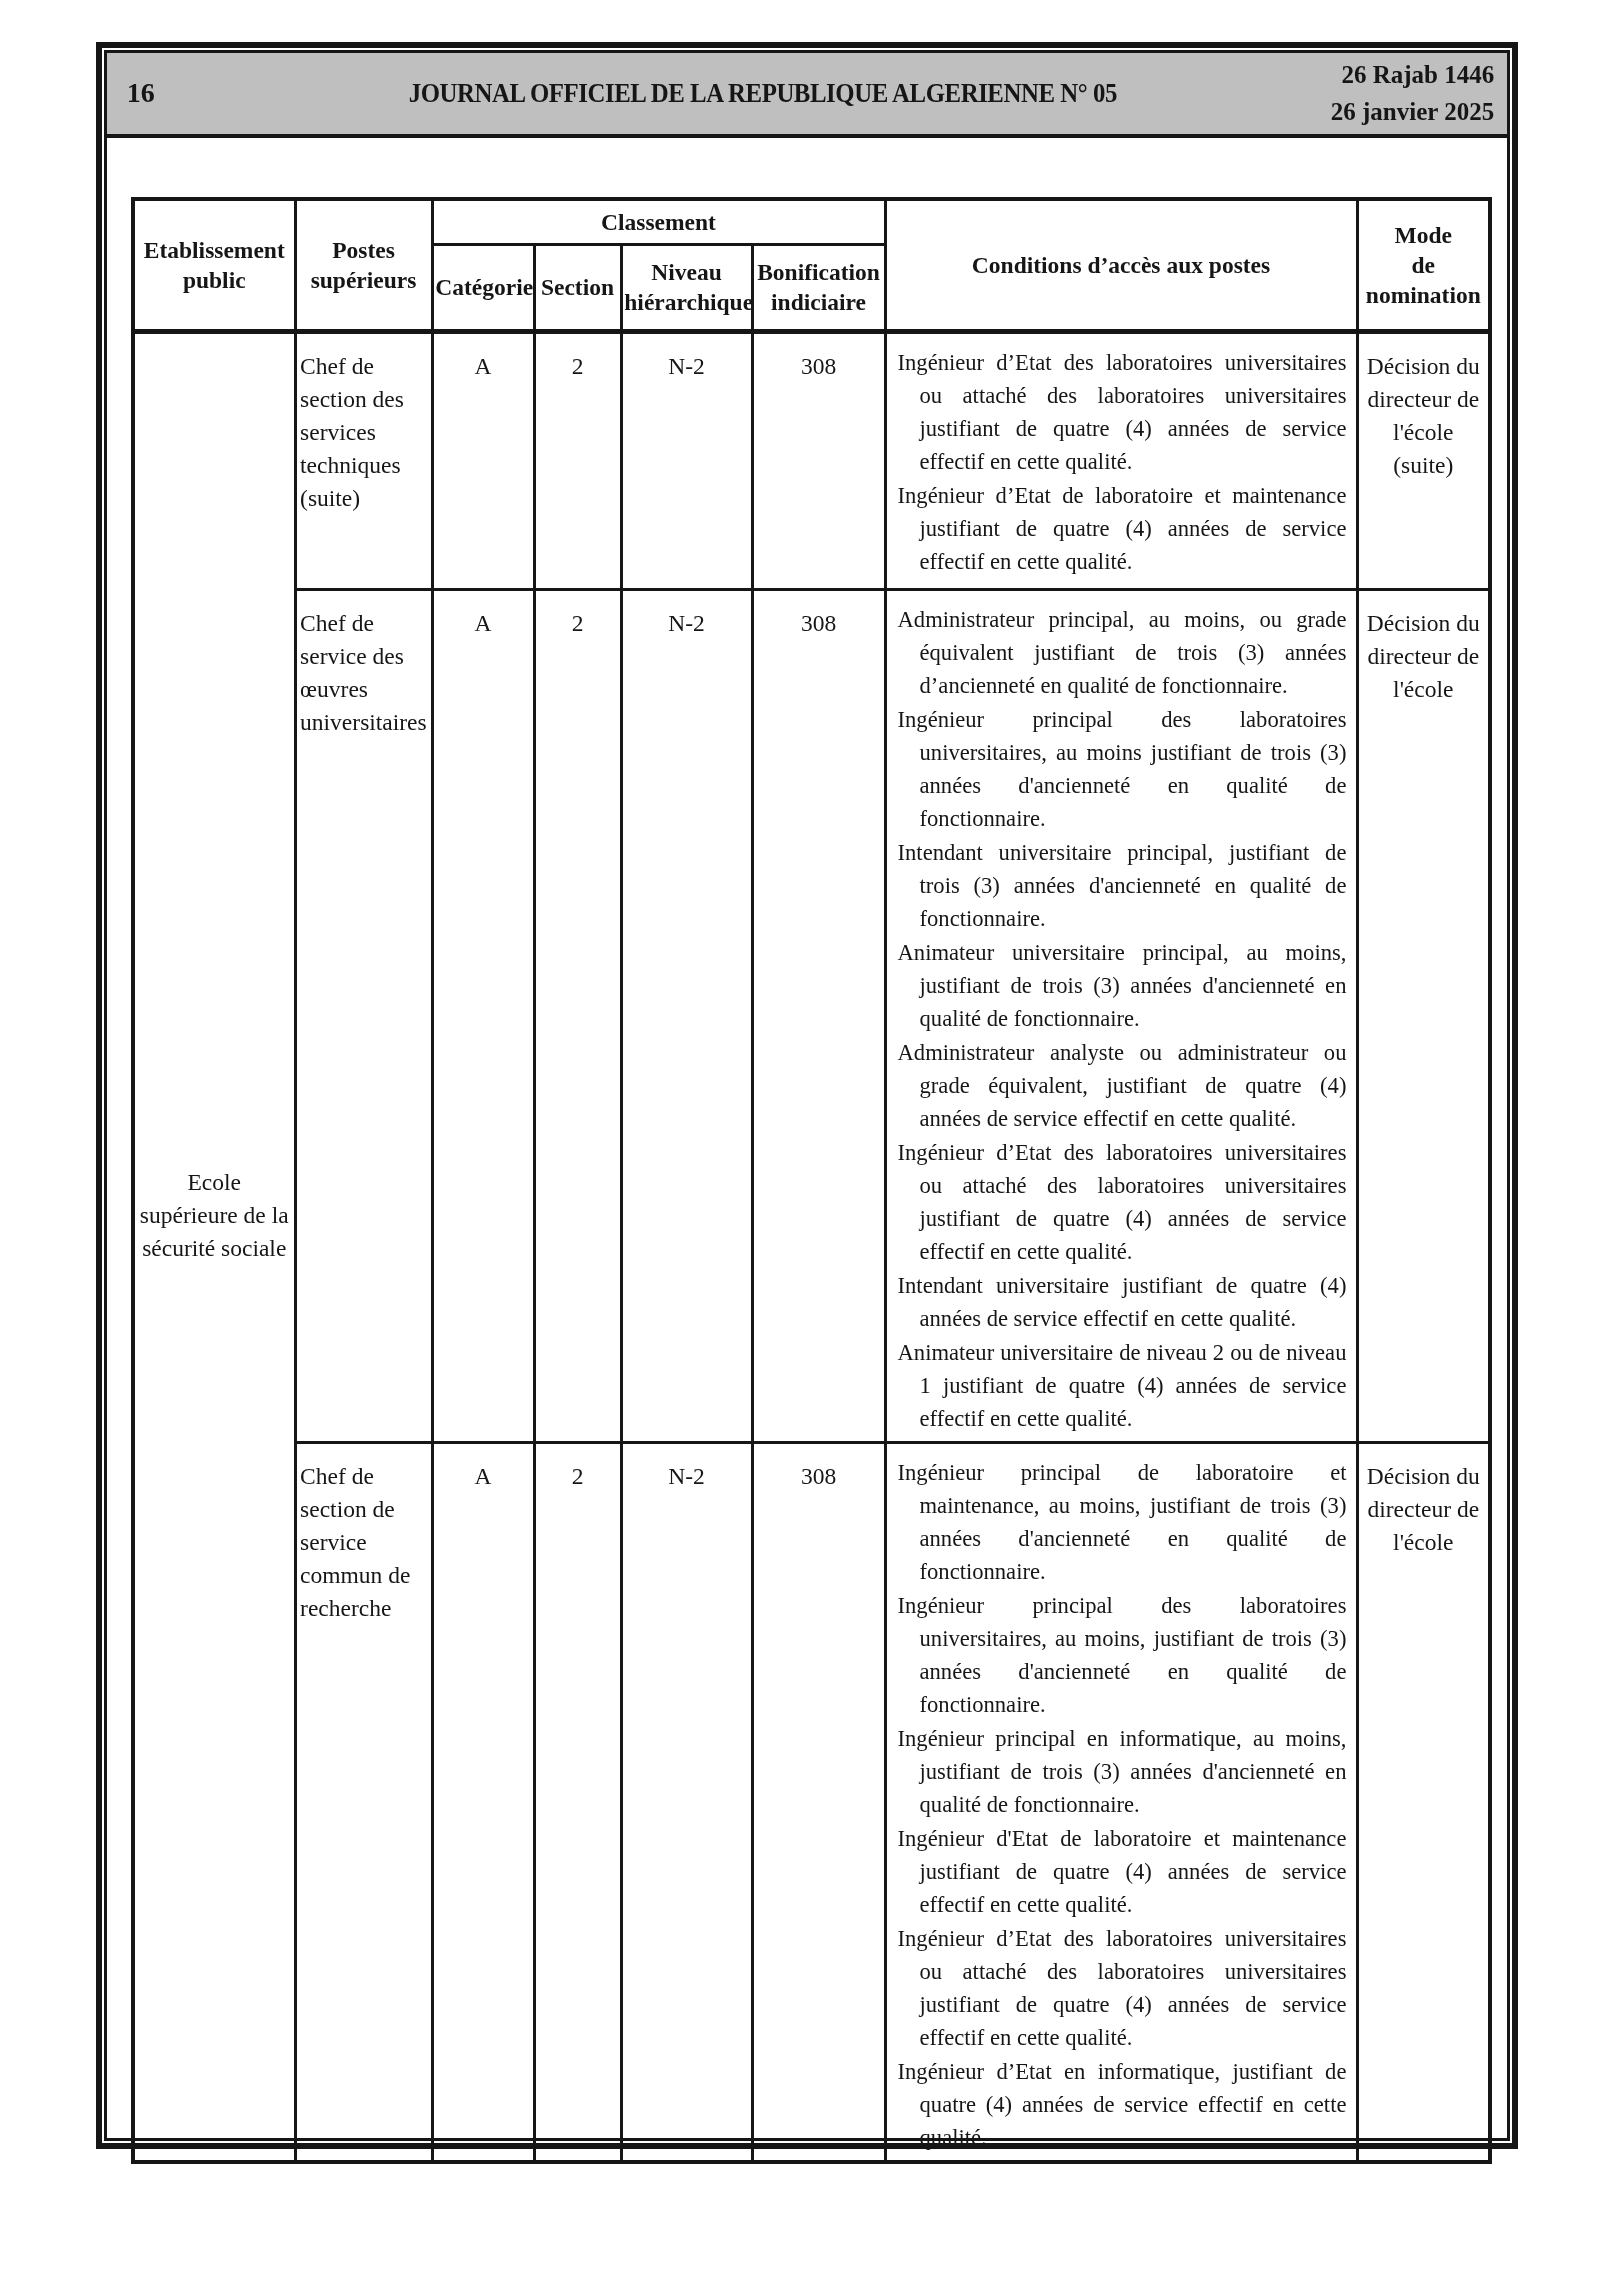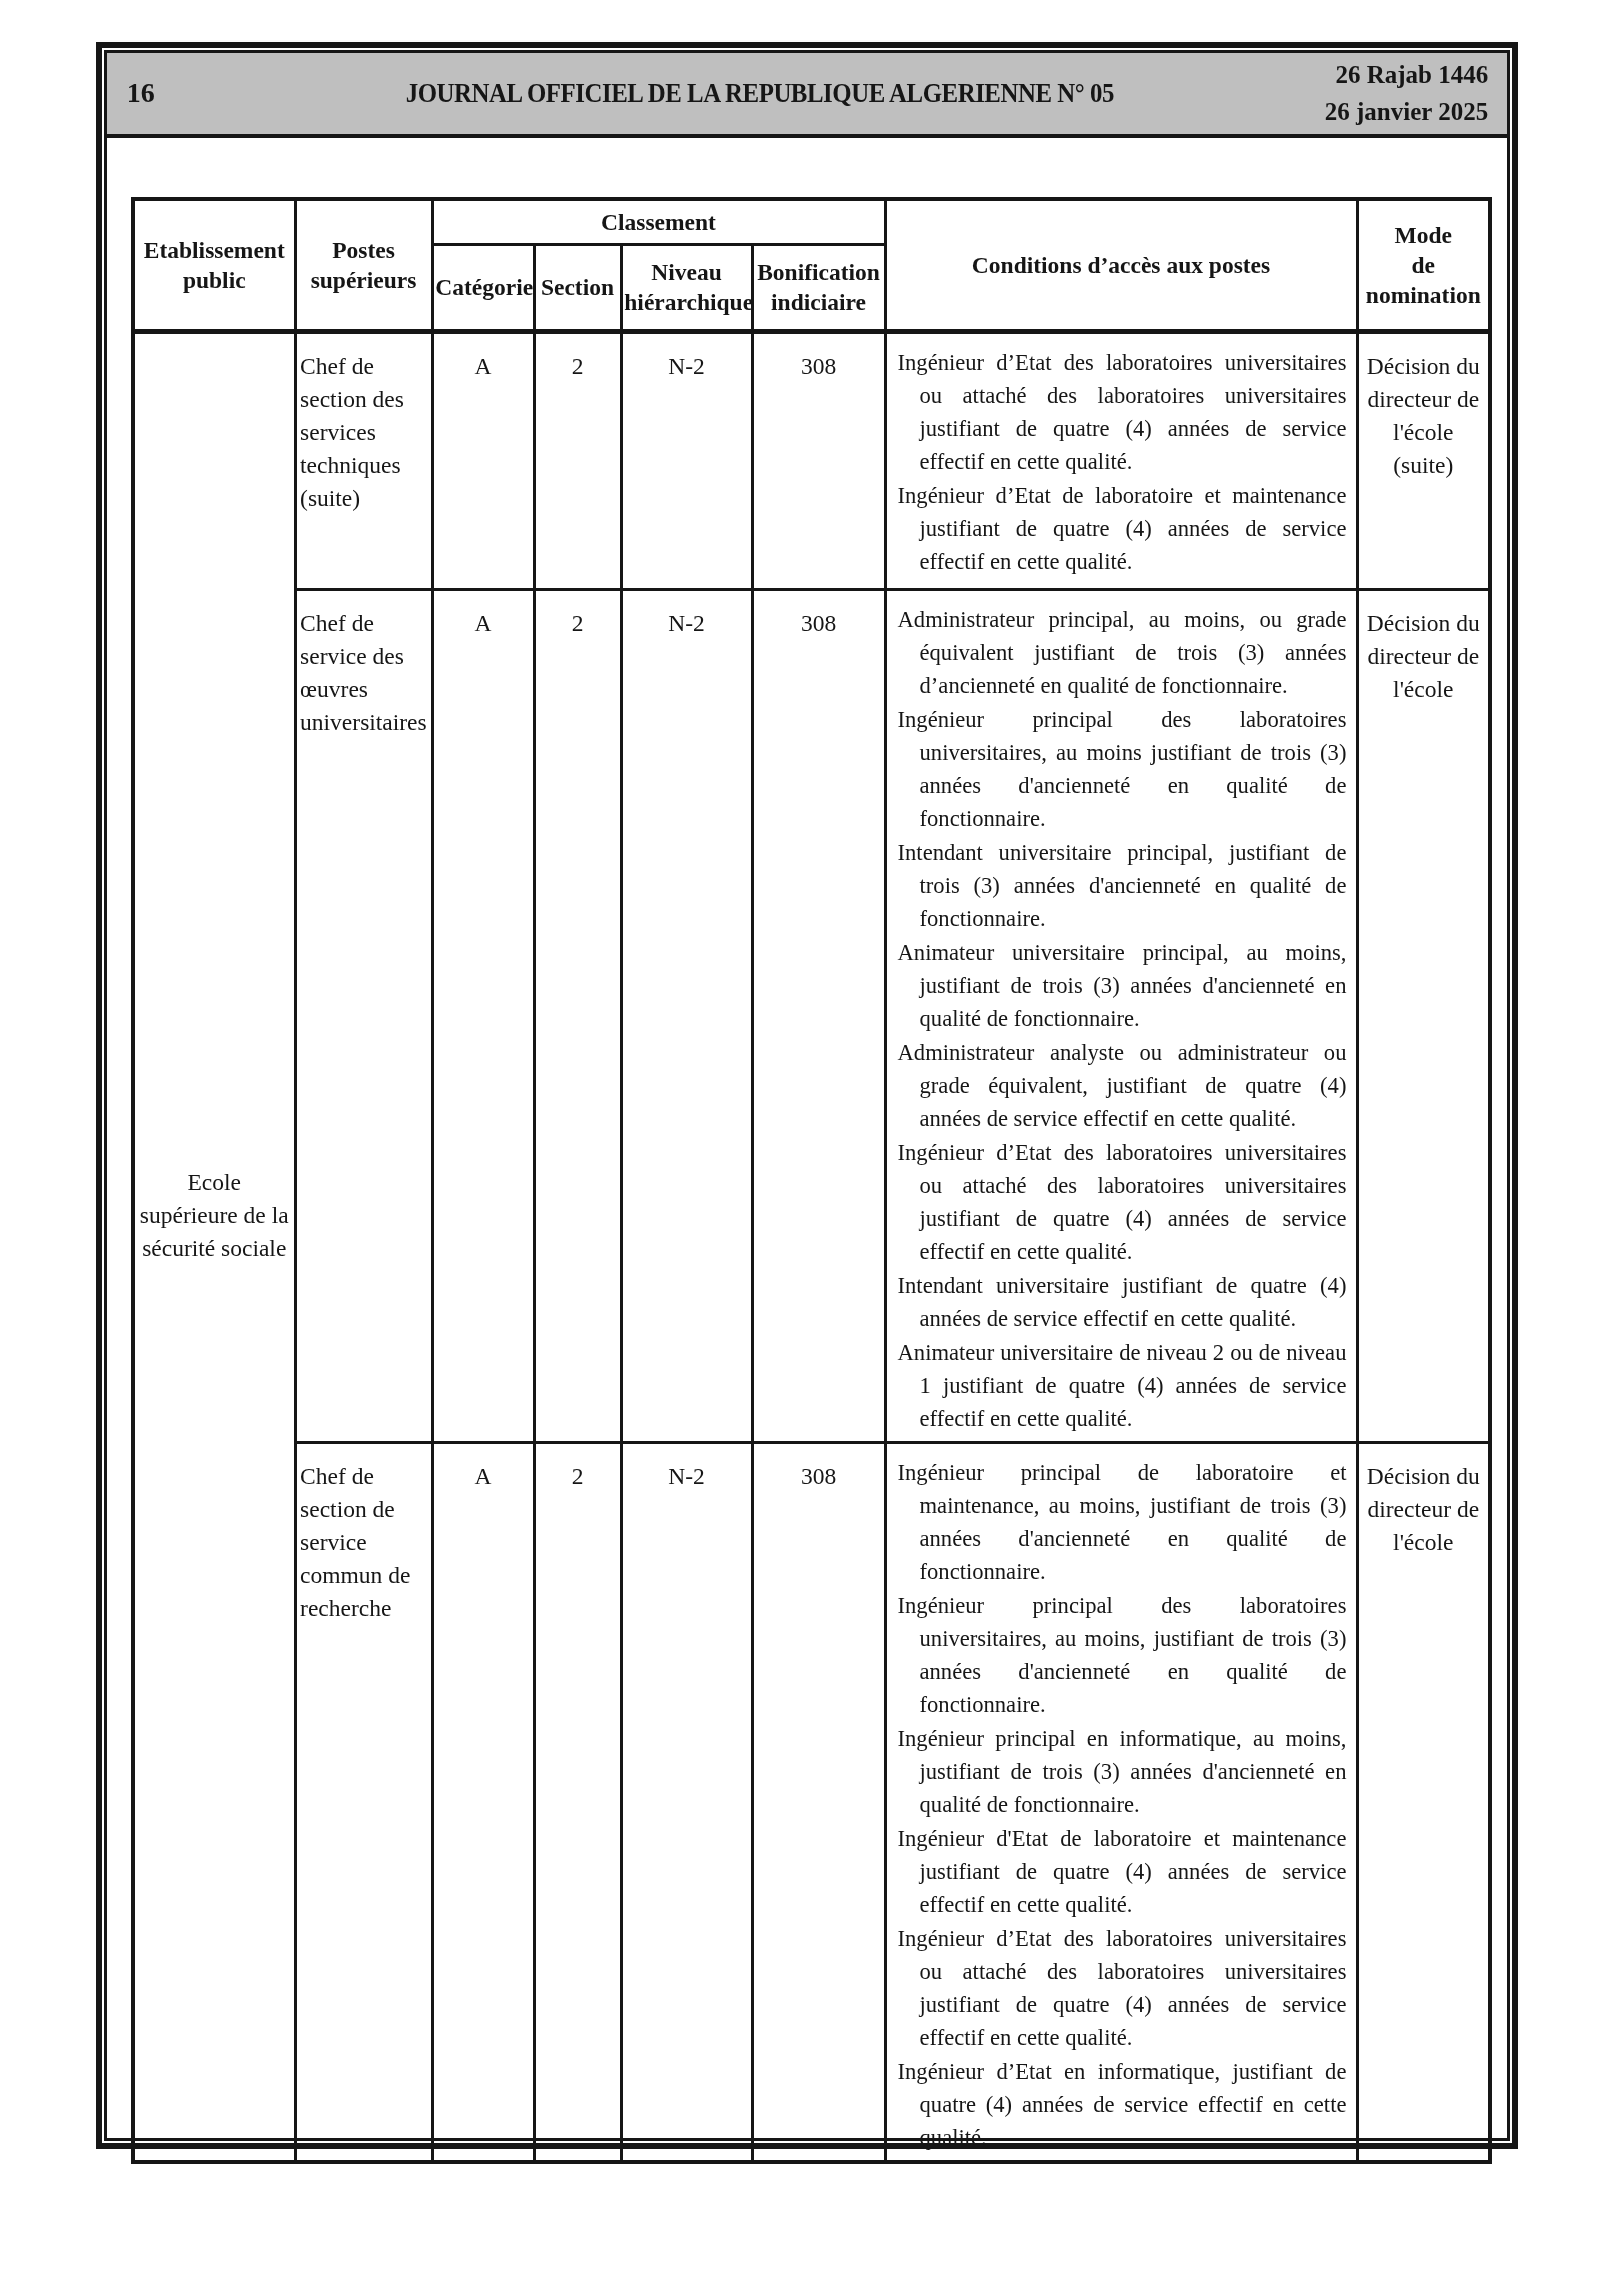--- a/index.html
+++ b/index.html
@@ -54,21 +54,21 @@
   }
   .mh-title > span {
     display: inline-block;
     transform: scaleX(0.92);
     transform-origin: center;
     letter-spacing: -0.5px;
   }
   .mh-dates {
     flex: 0 0 auto;
     text-align: right;
-    padding-right: 19px;
+    padding-right: 13px;
     font-weight: bold;
     font-size: 25px;
     line-height: 37px;
   }
   
   table.gazette {
     position: absolute;
     left: 131px;
     top: 197px;
     width: 1357px;

